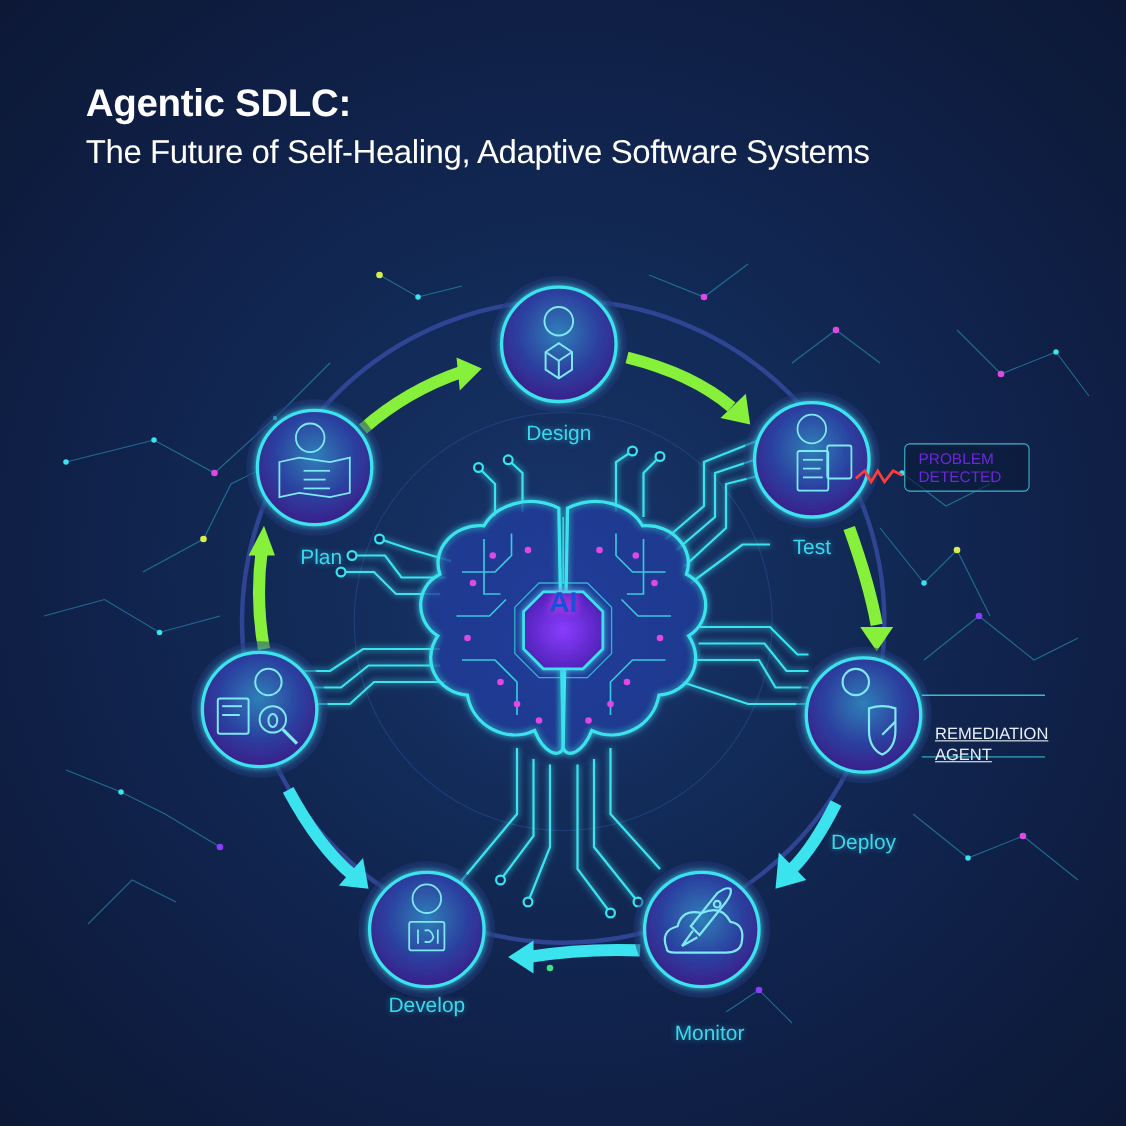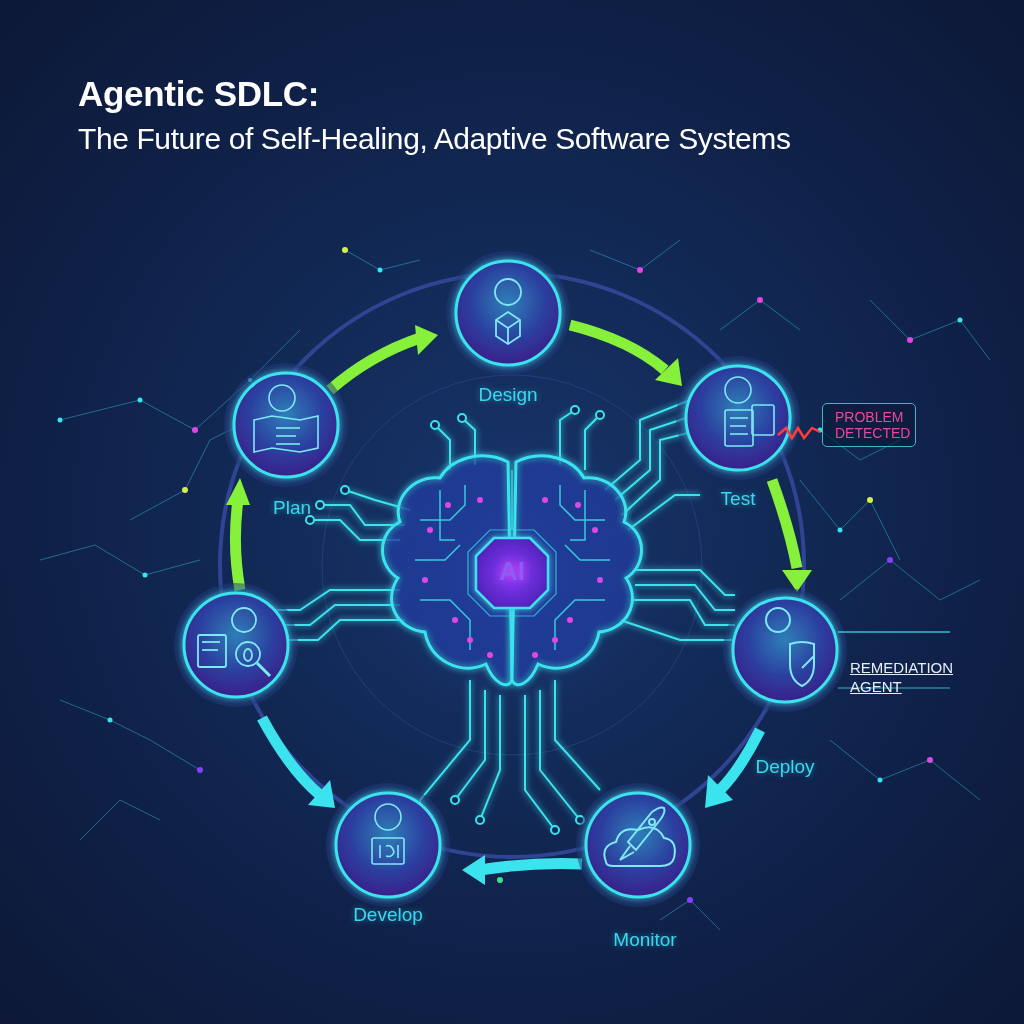--- a/index.html
+++ b/index.html
@@ -16,24 +16,24 @@
     position:absolute; left:78px; top:122px;
     color:#ffffff; font-size:30px; letter-spacing:-0.4px;
   }
   svg.stage { position:absolute; left:0; top:0; }
   .node-label {
     position:absolute; color:#39d8ee; font-size:19px; font-weight:normal;
     transform:translateX(-50%); white-space:nowrap;
     text-shadow: 0 0 6px rgba(57,216,238,0.5);
   }
   .callout-problem {
-    position:absolute; left:822px; top:403px; width:94px; height:44px;
+    position:absolute; left:822px; top:403px; width:114px; height:44px;
     border:1.5px solid #3fb7c9; border-radius:5px;
     background:rgba(10,25,55,0.6);
-    color:#ec4899; font-size:14px; line-height:16px;
+    color:#6d28d9; font-size:14px; line-height:16px;
     padding:5px 0 0 12px; box-sizing:border-box;
   }
   .callout-remed {
     position:absolute; left:850px; top:658px;
     color:#e8eef8; font-size:15px; line-height:19px;text-decoration:underline;
   }
 </style>
 </head>
 <body>
 
@@ -290,21 +290,21 @@
     <g stroke="#7fe8f5" stroke-width="1.6" fill="none">
       <circle cx="282" cy="398" r="13"></circle>
       <path d="M254,420 L272,416 L300,420 L318,416 L318,448 L300,452 L272,448 L254,452 Z"></path>
       <line x1="276" y1="428" x2="300" y2="428"></line>
         <line x1="276" y1="436" x2="296" y2="436"></line>
         <line x1="276" y1="444" x2="300" y2="444"></line>
     </g>
   </g>
 </svg>
 
-<div style="position:absolute; left:512px; top:556px; transform:translateX(-50%); color:#8b5cf6; font-weight:bold; font-size:26px; text-shadow:0 0 8px #e048e6;">AI</div>
+<div style="position:absolute; left:512px; top:532px; transform:translateX(-50%); color:#1d4ed8; font-weight:bold; font-size:26px; text-shadow:0 0 8px #e048e6;">AI</div>
 
 <div class="node-label" style="left:508px; top:384px;">Design</div>
 <div class="node-label" style="left:738px; top:488px;">Test</div>
 <div class="node-label" style="left:785px; top:756px;text-align:right;">Deploy</div>
 <div class="node-label" style="left:645px; top:904px;margin-top:25px;">Monitor</div>
 <div class="node-label" style="left:388px; top:904px;">Develop</div>
 <div class="node-label" style="left:292px; top:497px;">Plan</div>
 
 <div class="callout-problem">
   <div>PROBLEM</div>

